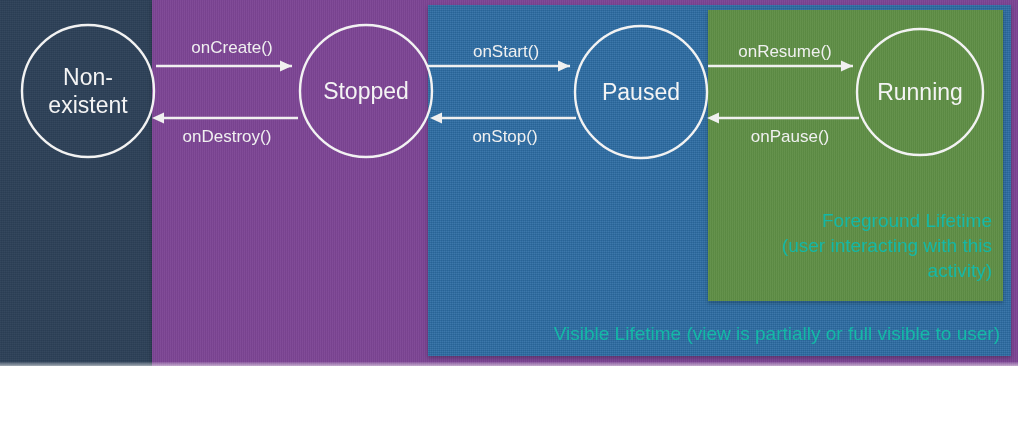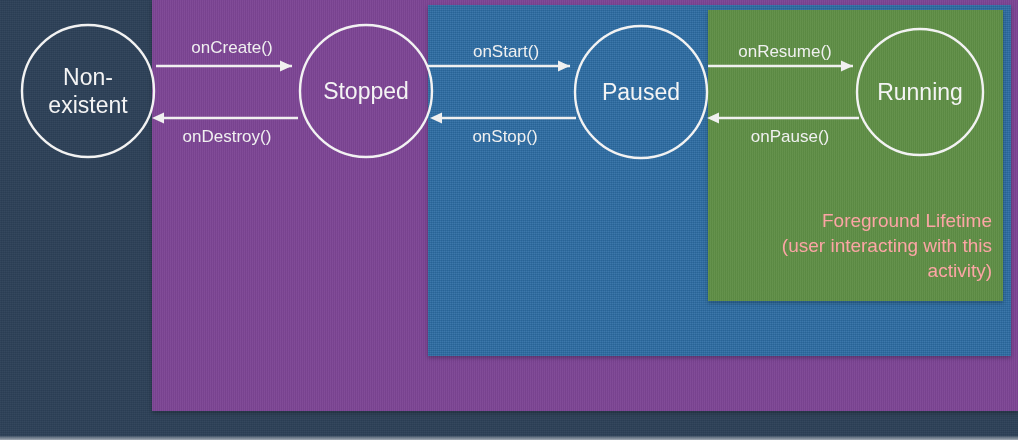--- a/index.html
+++ b/index.html
@@ -4,21 +4,21 @@
 <title>Activity Lifecycle Diagram</title>
 <style>
   html, body {
     margin: 0;
     padding: 0;
     background: #ffffff;
   }
   #stage {
     position: relative;
     width: 1018px;
-    height: 440px;
+    height: 366px;
     overflow: hidden;
     background: #2c4057;
     font-family: "Liberation Sans", sans-serif;
   }
 
   
   .panel {
     position: absolute;
     box-sizing: border-box;
   }
@@ -89,21 +89,21 @@
     fill: #f0f0f0;
     font-family: "Liberation Sans", sans-serif;
     font-size: 17px;
     text-anchor: middle;
   }
 
   
   .caption {
     position: absolute;
     z-index: 6;
-    color: #fca5a5;
+    color: #14b8a6;
     font-family: "Liberation Sans", sans-serif;
     font-size: 19px;
     line-height: 25px;
     text-align: right;
     white-space: pre-line;
   }
   #caption-foreground {
     left: 720px;
     top: 208px;
     width: 272px;
@@ -197,17 +197,18 @@
       <circle class="node-circle" cx="920" cy="92" r="63"></circle>
       <text class="node-label" x="920" y="100">Running</text>
     </g>
 
   </svg>
 
   <div class="caption" id="caption-foreground">Foreground Lifetime
 (user interacting with this
 activity)</div>
 
+  <div class="caption" id="caption-visible">Visible Lifetime (view is partially or full visible to user)</div>
 
 
   <div id="bottom-edge"></div>
 
 </div>
 
 </body></html>

